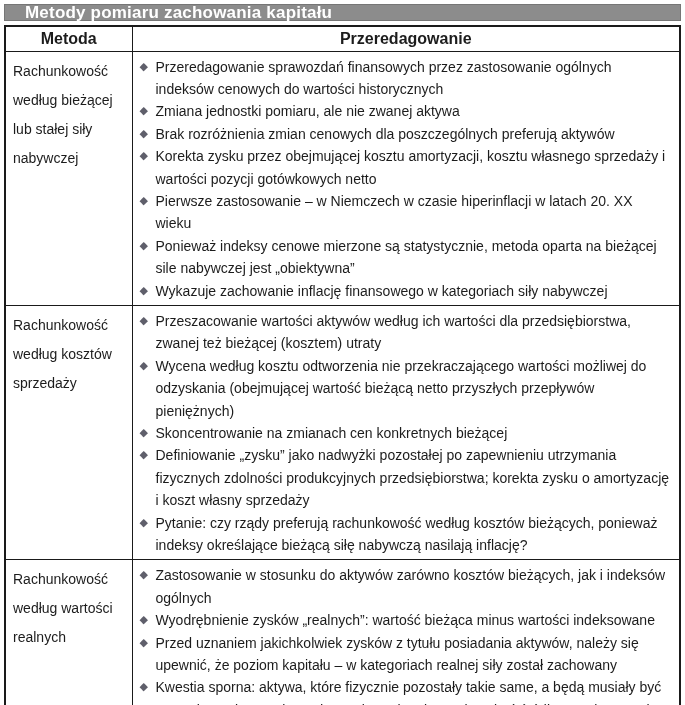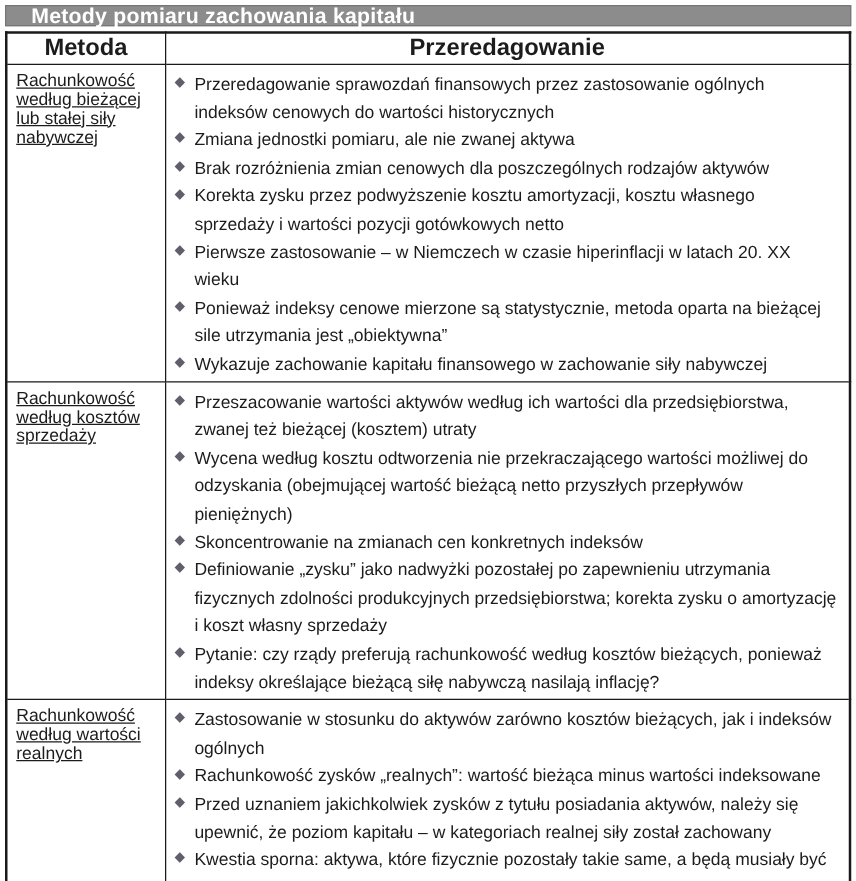--- a/index.html
+++ b/index.html
@@ -39,33 +39,32 @@
     border-collapse:collapse;
     table-layout:fixed;
   }
   table.methods,
   table.methods th,
   table.methods td{
     border:1.5px solid var(--border);
   }
   table.methods{border-width:2px;}
   th{
-    font-size:19px;font-weight:bold;
+    font-size:16px;font-weight:bold;
     text-align:center;vertical-align:middle;
     height:25px;
     background:#ffffff;
   }
   td{
     vertical-align:top;
     font-size:14px;
   }
   td.method{
     padding:5px 5px 4px 7px;
-    line-height:15px;
-    text-decoration:underline;
+    line-height:29px;
   }
   td.chars{
     padding:4px 8px 3px 6px;
   }
   ul.points{
     list-style:none;
   }
   ul.points li{
     position:relative;
     padding-left:17px;
@@ -99,48 +98,48 @@
       </tr>
     </thead>
     <tbody>
 
       <tr style="height:228px">
         <td class="method">Rachunkowość według bieżącej lub stałej siły nabywczej</td>
         <td class="chars">
           <ul class="points">
             <li><span class="blt">◆</span><span class="txt">Przeredagowanie sprawozdań finansowych przez zastosowanie ogólnych indeksów cenowych do wartości historycznych</span></li>
             <li><span class="blt">◆</span><span class="txt">Zmiana jednostki pomiaru, ale nie zwanej aktywa</span></li>
-            <li><span class="blt">◆</span><span class="txt">Brak rozróżnienia zmian cenowych dla poszczególnych rodzajów aktywów</span></li>
-            <li><span class="blt">◆</span><span class="txt">Korekta zysku przez podwyższenie kosztu amortyzacji, kosztu własnego sprzedaży i wartości pozycji gotówkowych netto</span></li>
+            <li><span class="blt">◆</span><span class="txt">Brak rozróżnienia zmian cenowych dla poszczególnych preferują aktywów</span></li>
+            <li><span class="blt">◆</span><span class="txt">Korekta zysku przez obejmującej kosztu amortyzacji, kosztu własnego sprzedaży i wartości pozycji gotówkowych netto</span></li>
             <li><span class="blt">◆</span><span class="txt">Pierwsze zastosowanie – w Niemczech w czasie hiperinflacji w latach 20. XX wieku</span></li>
-            <li><span class="blt">◆</span><span class="txt">Ponieważ indeksy cenowe mierzone są statystycznie, metoda oparta na bieżącej sile utrzymania jest „obiektywna”</span></li>
-            <li><span class="blt">◆</span><span class="txt">Wykazuje zachowanie kapitału finansowego w zachowanie siły nabywczej</span></li>
+            <li><span class="blt">◆</span><span class="txt">Ponieważ indeksy cenowe mierzone są statystycznie, metoda oparta na bieżącej sile nabywczej jest „obiektywna”</span></li>
+            <li><span class="blt">◆</span><span class="txt">Wykazuje zachowanie inflację finansowego w kategoriach siły nabywczej</span></li>
           </ul>
         </td>
       </tr>
 
       <tr style="height:225px">
         <td class="method">Rachunkowość według kosztów sprzedaży</td>
         <td class="chars">
           <ul class="points">
             <li><span class="blt">◆</span><span class="txt">Przeszacowanie wartości aktywów według ich wartości dla przedsiębiorstwa, zwanej też bieżącej (kosztem) utraty</span></li>
             <li><span class="blt">◆</span><span class="txt">Wycena według kosztu odtworzenia nie przekraczającego wartości możliwej do odzyskania (obejmującej wartość bieżącą netto przyszłych przepływów pieniężnych)</span></li>
-            <li><span class="blt">◆</span><span class="txt">Skoncentrowanie na zmianach cen konkretnych indeksów</span></li>
+            <li><span class="blt">◆</span><span class="txt">Skoncentrowanie na zmianach cen konkretnych bieżącej</span></li>
             <li><span class="blt">◆</span><span class="txt">Definiowanie „zysku” jako nadwyżki pozostałej po zapewnieniu utrzymania fizycznych zdolności produkcyjnych przedsiębiorstwa; korekta zysku o amortyzację i koszt własny sprzedaży</span></li>
             <li><span class="blt">◆</span><span class="txt">Pytanie: czy rządy preferują rachunkowość według kosztów bieżących, ponieważ indeksy określające bieżącą siłę nabywczą nasilają inflację?</span></li>
           </ul>
         </td>
       </tr>
 
       <tr style="height:190px">
         <td class="method">Rachunkowość według wartości realnych</td>
         <td class="chars">
           <ul class="points">
             <li><span class="blt">◆</span><span class="txt">Zastosowanie w stosunku do aktywów zarówno kosztów bieżących, jak i indeksów ogólnych</span></li>
-            <li><span class="blt">◆</span><span class="txt">Rachunkowość zysków „realnych”: wartość bieżąca minus wartości indeksowane</span></li>
+            <li><span class="blt">◆</span><span class="txt">Wyodrębnienie zysków „realnych”: wartość bieżąca minus wartości indeksowane</span></li>
             <li><span class="blt">◆</span><span class="txt">Przed uznaniem jakichkolwiek zysków z tytułu posiadania aktywów, należy się upewnić, że poziom kapitału – w kategoriach realnej siły został zachowany</span></li>
             <li><span class="blt">◆</span><span class="txt">Kwestia sporna: aktywa, które fizycznie pozostały takie same, a będą musiały być zastąpione aktywami o wyższym koszcie, nie powinny być źródłem zysku z tytułu wzrostu ich realnej ceny</span></li>
           </ul>
         </td>
       </tr>
 
     </tbody>
   </table>
 </div>
 

